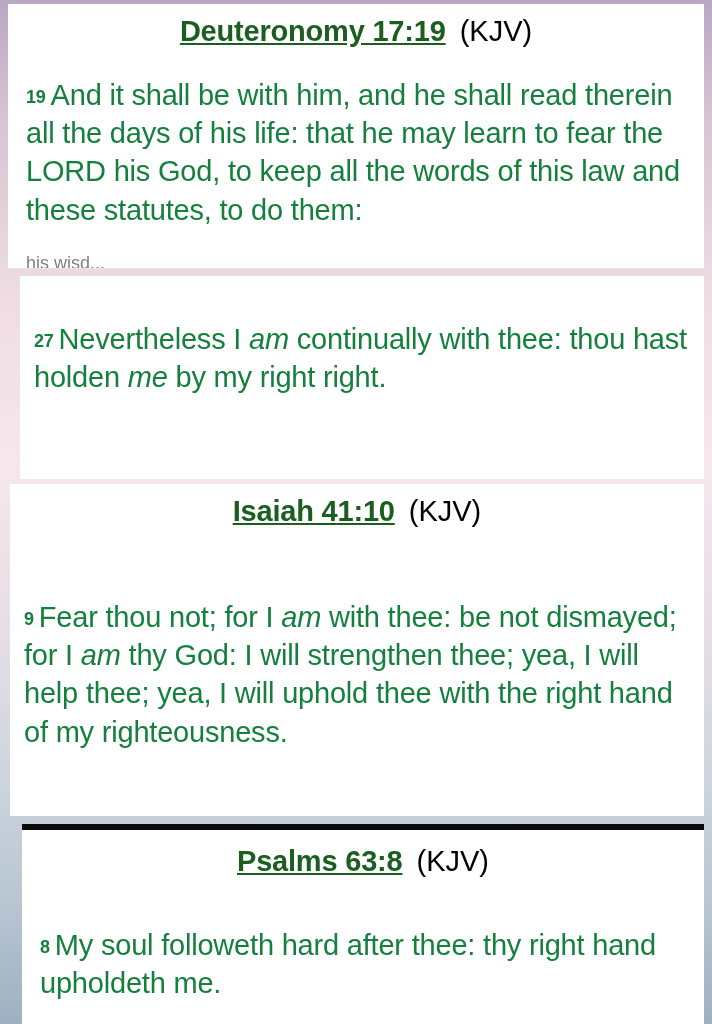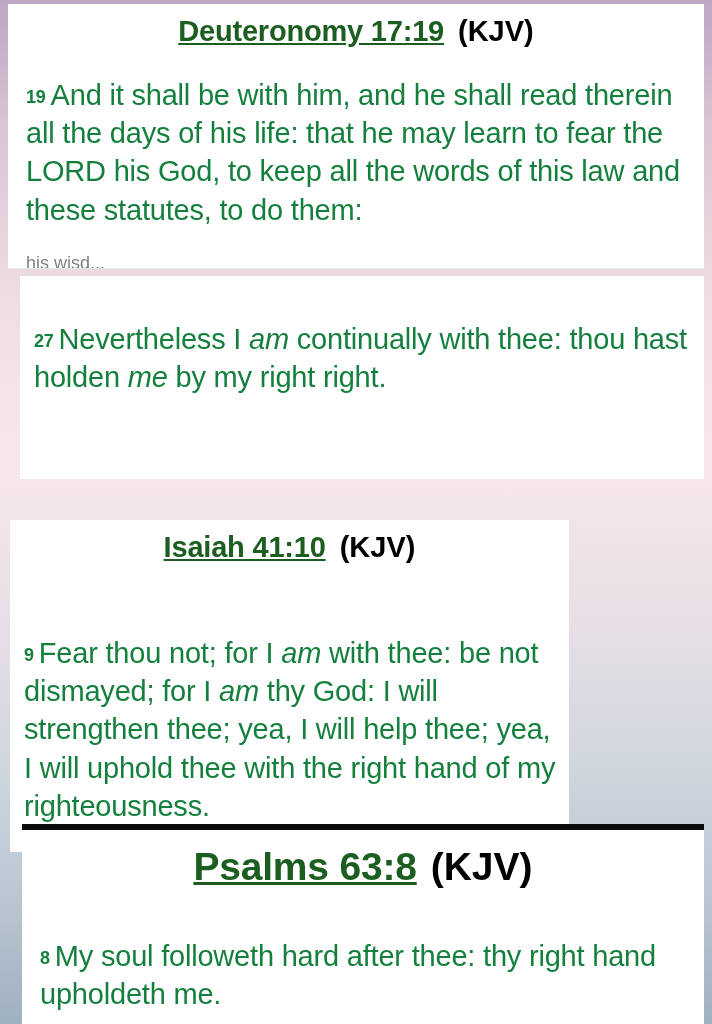--- a/index.html
+++ b/index.html
@@ -32,21 +32,21 @@
     line-height: 1.1;
   }
   .ref {
     color: #1b5e20;
     font-weight: bold;
     text-decoration: underline;
     letter-spacing: -0.2px;
   }
   .ver {
     color: #000000;
-    font-weight: bold;
+    font-weight: normal;
     margin-left: 14px;
   }
   .body {
     color: #15803d;
     line-height: 1.32;
     letter-spacing: -0.2px;
   }
   .vnum {
     font-size: 0.62em;
     font-weight: bold;
@@ -82,36 +82,35 @@
     width: 684px;
     height: 203px;
   }
   #card-psa73 .card-head { font-size: 29px; padding-top: 18px; }
   #card-psa73 .body { font-size: 29px; padding: 44px 14px 0 14px; }
 
   
   #card-isa {
     left: 10px;
     top: 484px;
-    width: 559px;
+    width: 694px;
     height: 332px;
-    margin-top: 36px;
   }
   #card-isa .card-head { font-size: 29px; padding-top: 12px; }
   #card-isa .body { font-size: 29px; padding: 70px 12px 0 14px; }
 
   
   #card-psa63 {
     left: 22px;
     top: 824px;
     width: 682px;
     height: 200px;
     border-top: 6px solid #0b0b0b;
   }
-  #card-psa63 .card-head { font-size: 39px; padding-top: 16px; }
+  #card-psa63 .card-head { font-size: 29px; padding-top: 16px; }
   #card-psa63 .body { font-size: 29px; padding: 48px 12px 0 18px; }
 </style>
 </head>
 <body>
 
 <div class="page">
 
   <div class="card" id="card-deut">
     <div class="card-head">
       <span class="ref">Deuteronomy 17:19</span><span class="ver">(KJV)</span>

